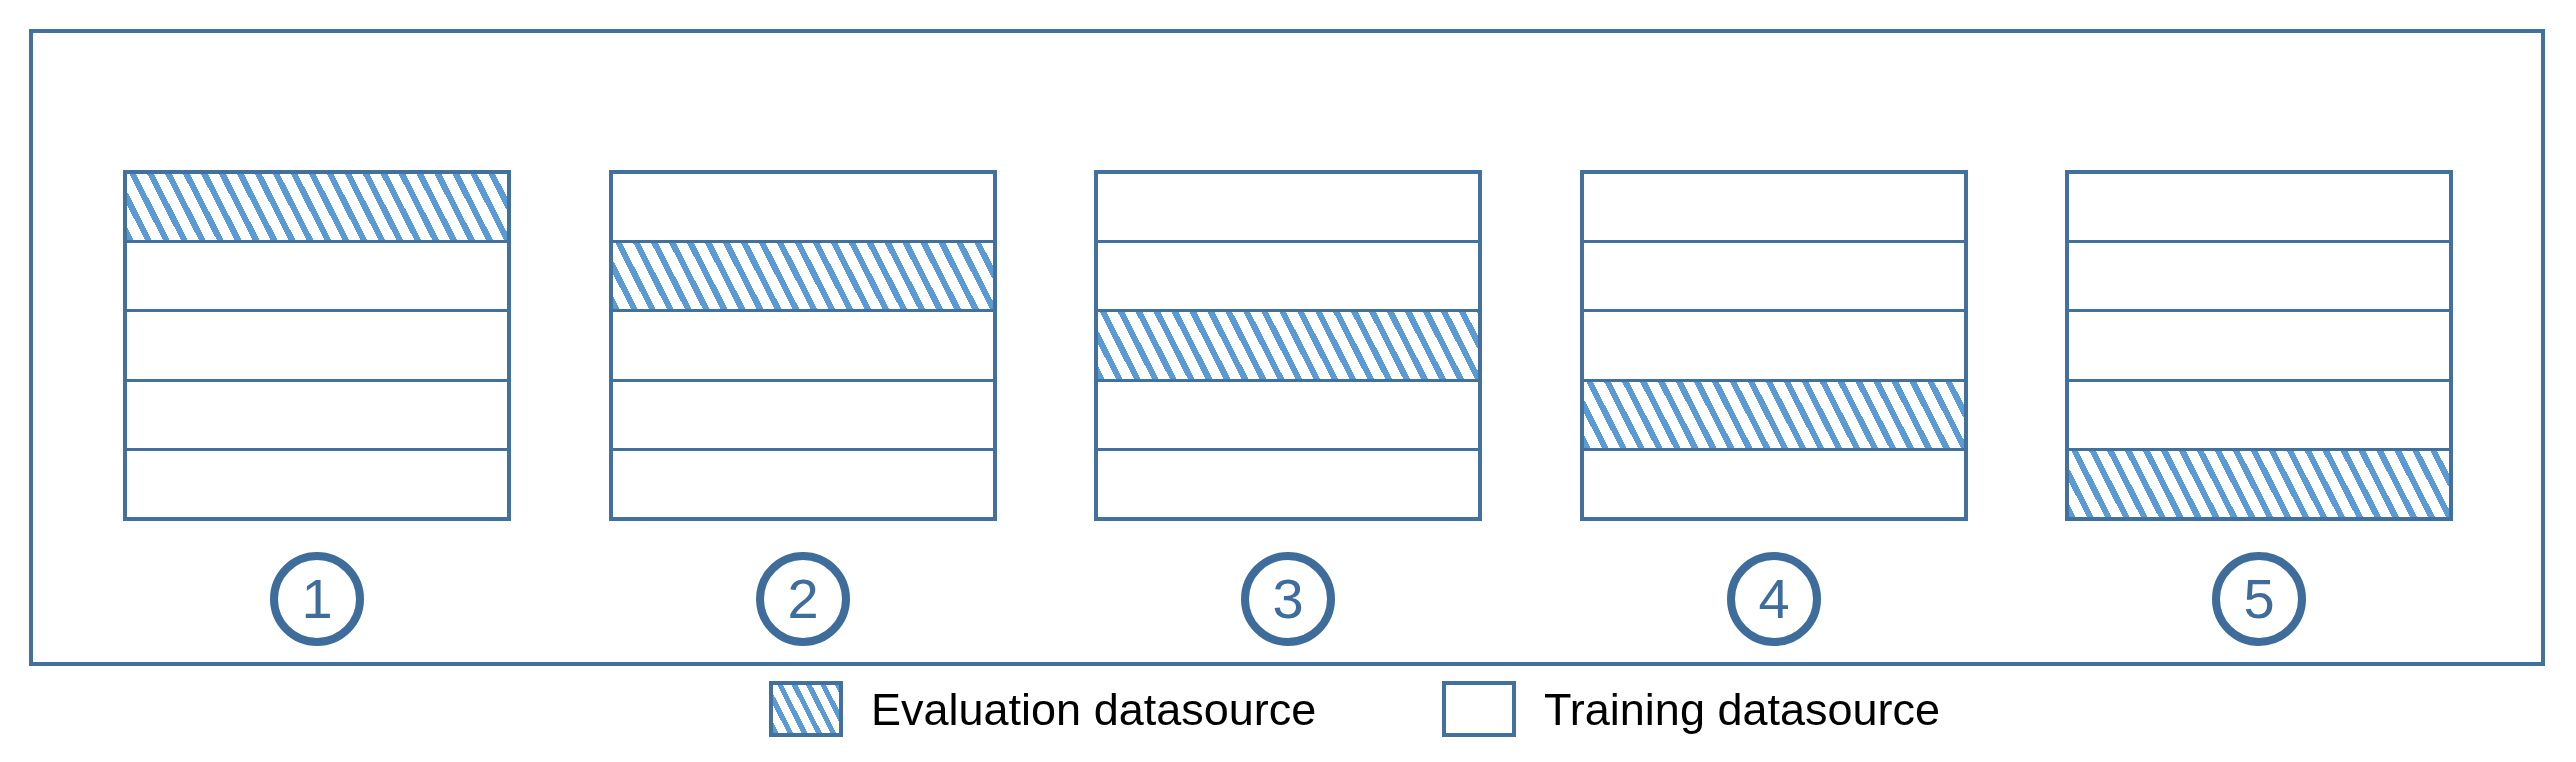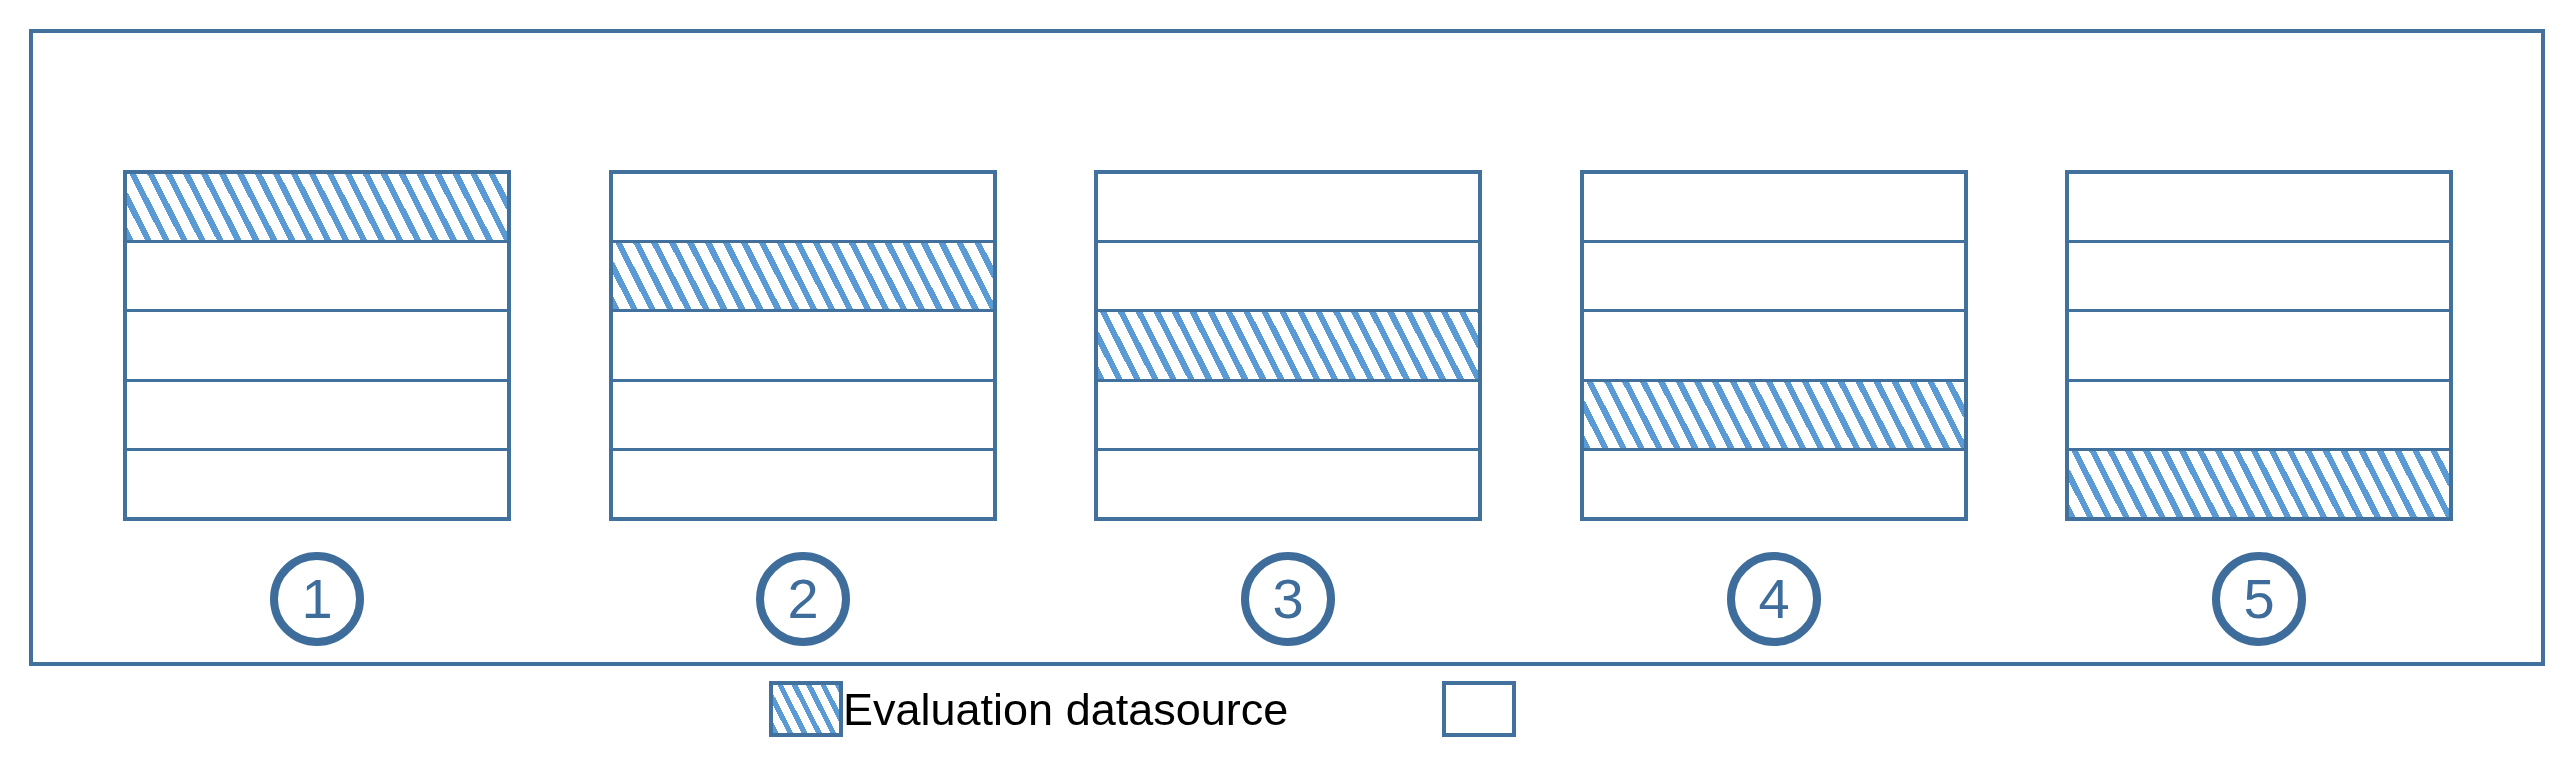--- a/index.html
+++ b/index.html
@@ -70,20 +70,21 @@
     color: var(--circle, #3E6D9C);
     background: #ffffff;
   }
   
   .legend-item {
     position: absolute;
     top: 681px;
     height: 56px;
     display: flex;
     align-items: center;
+    gap: 28px;
   }
   .swatch {
     width: 66px;
     height: 48px;
     border: 4.3px solid var(--border, #41719C);
     background: #ffffff;
     flex: 0 0 auto;
   }
   .swatch.hatched {
     background-image: repeating-linear-gradient(
@@ -158,15 +159,16 @@
         <div class="badge">5</div>
       </div>
     </div>
 
   <div class="legend-item" style="left: 769px;">
     <span class="swatch hatched"></span>
     <span class="legend-label">Evaluation datasource</span>
   </div>
   <div class="legend-item" style="left: 1442px;">
     <span class="swatch plain"></span>
+    <span class="legend-label">Training datasource</span>
   </div>
 </div>
 
 
 </body></html>

